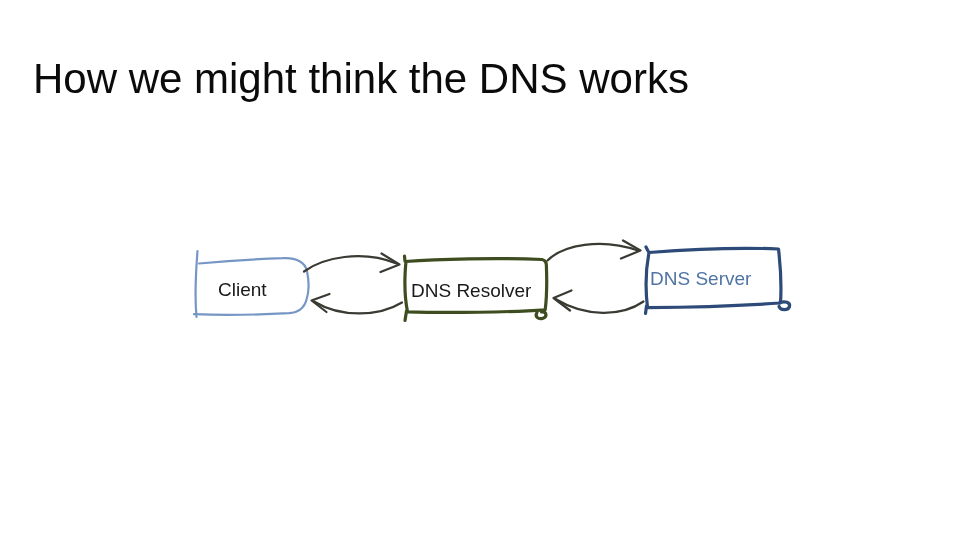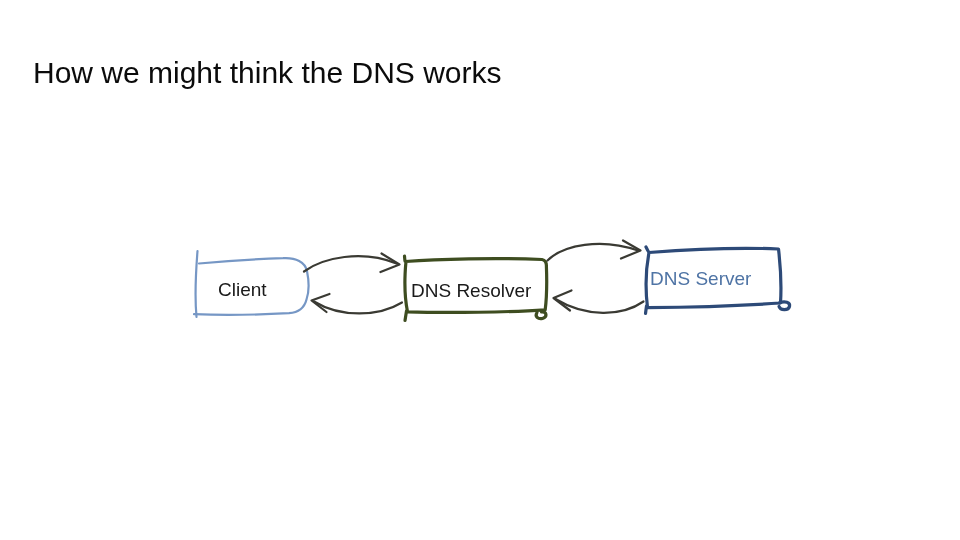--- a/index.html
+++ b/index.html
@@ -8,21 +8,21 @@
     width: 960px;
     height: 540px;
     background: #ffffff;
     overflow: hidden;
     font-family: "Liberation Sans", sans-serif;
   }
   .slide-title {
     position: absolute;
     left: 33px;
     top: 58px;
-    font-size: 30px;
+    font-size: 42px;
     line-height: 1;
     font-weight: 400;
     color: #0b0b0b;
     white-space: nowrap;
   }
   .diagram-svg {
     position: absolute;
     left: 0;
     top: 0;
     width: 960px;

